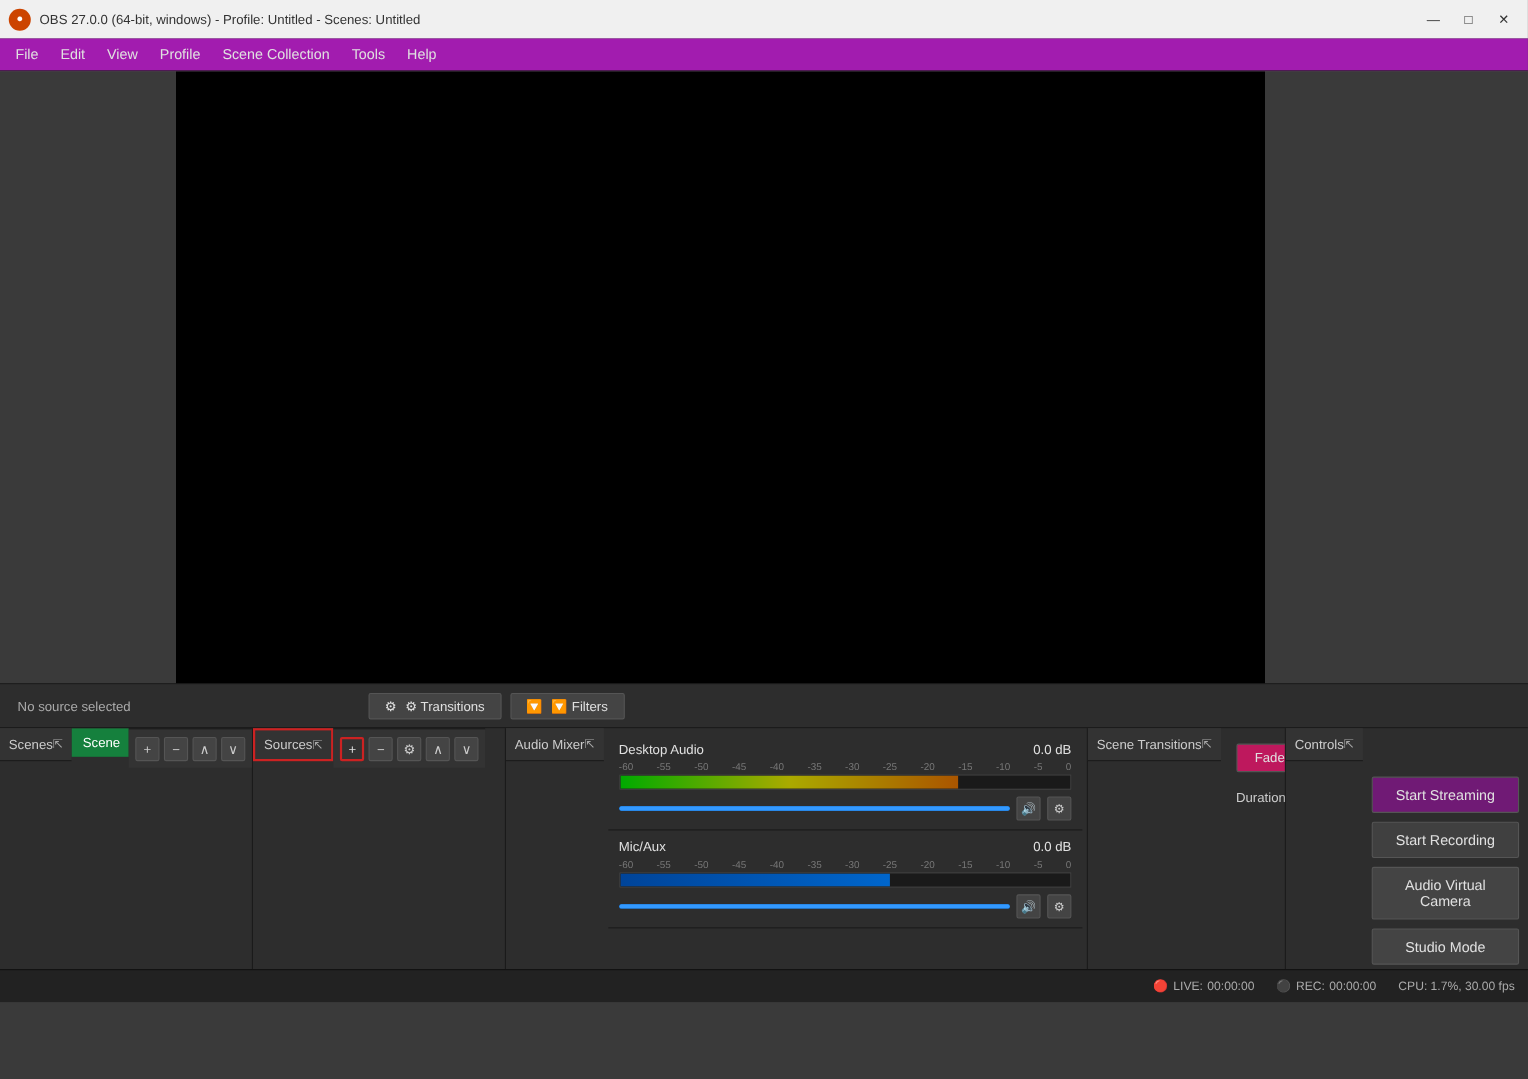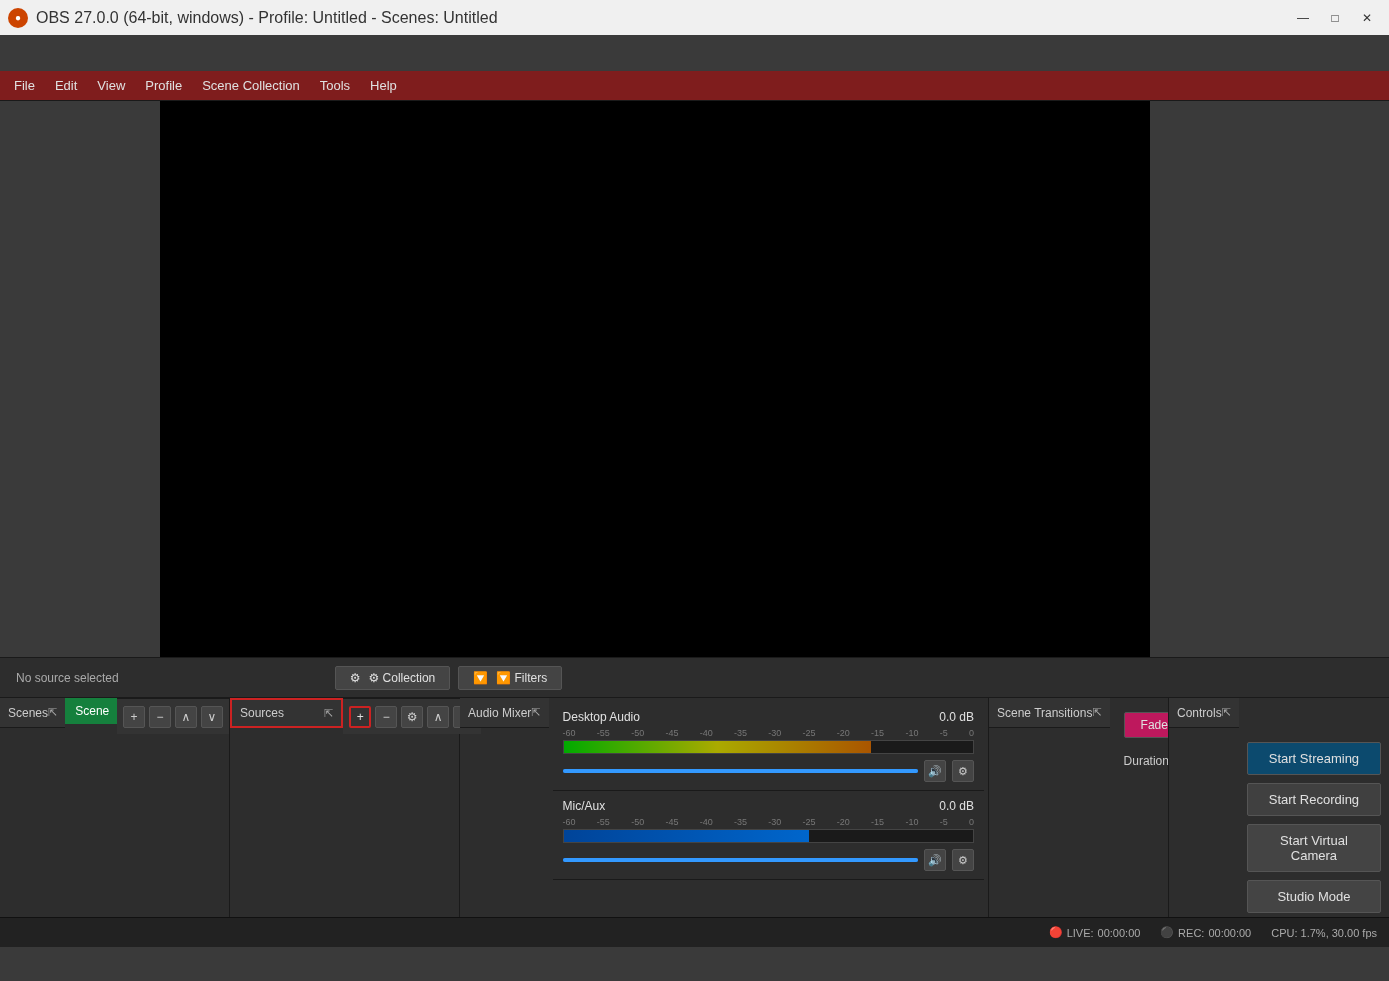--- a/index.html
+++ b/index.html
@@ -35,21 +35,21 @@
       background: #cc4400;
       border-radius: 50%;
       display: flex;
       align-items: center;
       justify-content: center;
       color: white;
       font-size: 10px;
       font-weight: bold;
     }
     .title-bar-text {
-      font-size: 16px;
+      font-size: 12px;
       color: #333;
     }
     .title-bar-controls {
       display: flex;
       gap: 4px;
     }
     .win-btn {
       width: 28px;
       height: 20px;
       background: transparent;
@@ -58,26 +58,25 @@
       display: flex;
       align-items: center;
       justify-content: center;
       font-size: 12px;
       color: #333;
     }
 
     
     .menu-bar {
       height: 30px;
-      background: #7f1d1d;
+      background: #a21caf;
       display: flex;
       align-items: center;
       padding: 0 4px;
       border-bottom: 1px solid #1a1a1a;
-      margin-top: 36px;
     }
     .menu-item {
       padding: 4px 10px;
       color: #e0e0e0;
       cursor: pointer;
       border-radius: 2px;
       font-size: 13px;
     }
     .preview-screen {
       width: 990px;
@@ -350,21 +349,21 @@
       padding: 8px;
       background: #444;
       border: 1px solid #555;
       color: #e0e0e0;
       cursor: pointer;
       font-size: 13px;
       text-align: center;
       border-radius: 2px;
     }
     .control-btn-stream {
-      background: #0c4a6e;
+      background: #701a75;
       margin-top: 40px;
     }
     .control-btn-record {
       background: #404040;
     }
 
     
     .footer-bar {
       height: 30px;
       background: #222;
@@ -393,21 +392,20 @@
       cursor: pointer;
       display: flex;
       align-items: center;
       justify-content: center;
       font-size: 12px;
       color: #ccc;
     }
 
     .red-outline {
       border: 2px solid #cc2222 !important;
-      gap: 40px;
     }
 
     .add-btn-red {
       border: 2px solid #cc2222;
       background: #333;
       color: #e0e0e0;
     }
 
     .level-markers {
       display: flex;
@@ -446,21 +444,21 @@
   <div style="width:160px; background:#3a3a3a;"></div>
   <div class="preview-screen"></div>
   <div style="flex:1; background:#3a3a3a;"></div>
 </div>
 
 <div class="status-bar-top">
   <span class="status-text">No source selected</span>
   <div class="status-buttons">
     <button class="status-btn">
       <span>⚙</span>
-      <span style="margin-left:2px;">⚙ Collection</span>
+      <span style="margin-left:2px;">⚙ Transitions</span>
     </button>
     <button class="status-btn">
       <span>🔽</span>
       <span style="margin-left:2px;">🔽 Filters</span>
     </button>
   </div>
 </div>
 
 <div class="bottom-panel">
 
@@ -596,21 +594,21 @@
   </div>
 
   <div class="panel-section controls-panel">
     <div class="panel-header">
       <span>Controls</span>
       <span class="panel-header-icon">⇱</span>
     </div>
     <div class="panel-content" style="padding:4px 0;">
       <button class="control-btn control-btn-stream">Start Streaming</button>
       <button class="control-btn control-btn-record">Start Recording</button>
-      <button class="control-btn">Start Virtual Camera</button>
+      <button class="control-btn">Audio Virtual Camera</button>
       <button class="control-btn">Studio Mode</button>
       <button class="control-btn">Settings</button>
       
     </div>
   </div>
 
 </div>
 
 <div class="footer-bar">
   <div class="footer-item">

